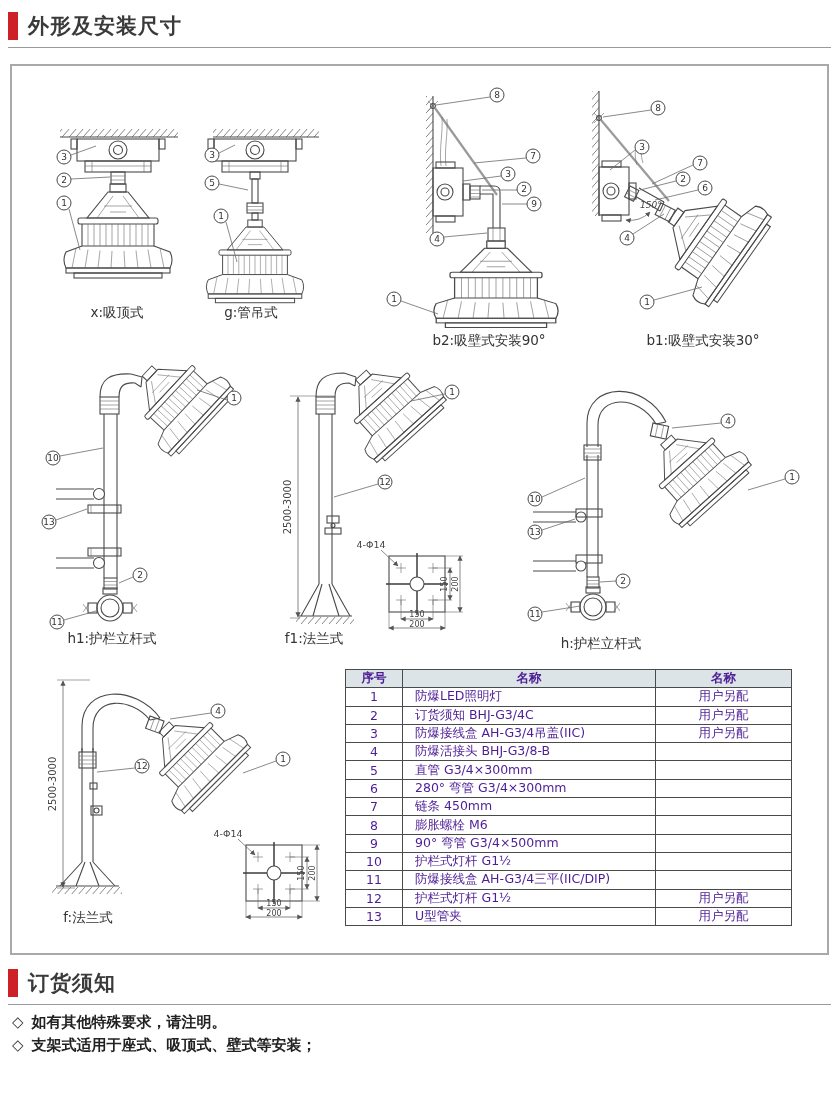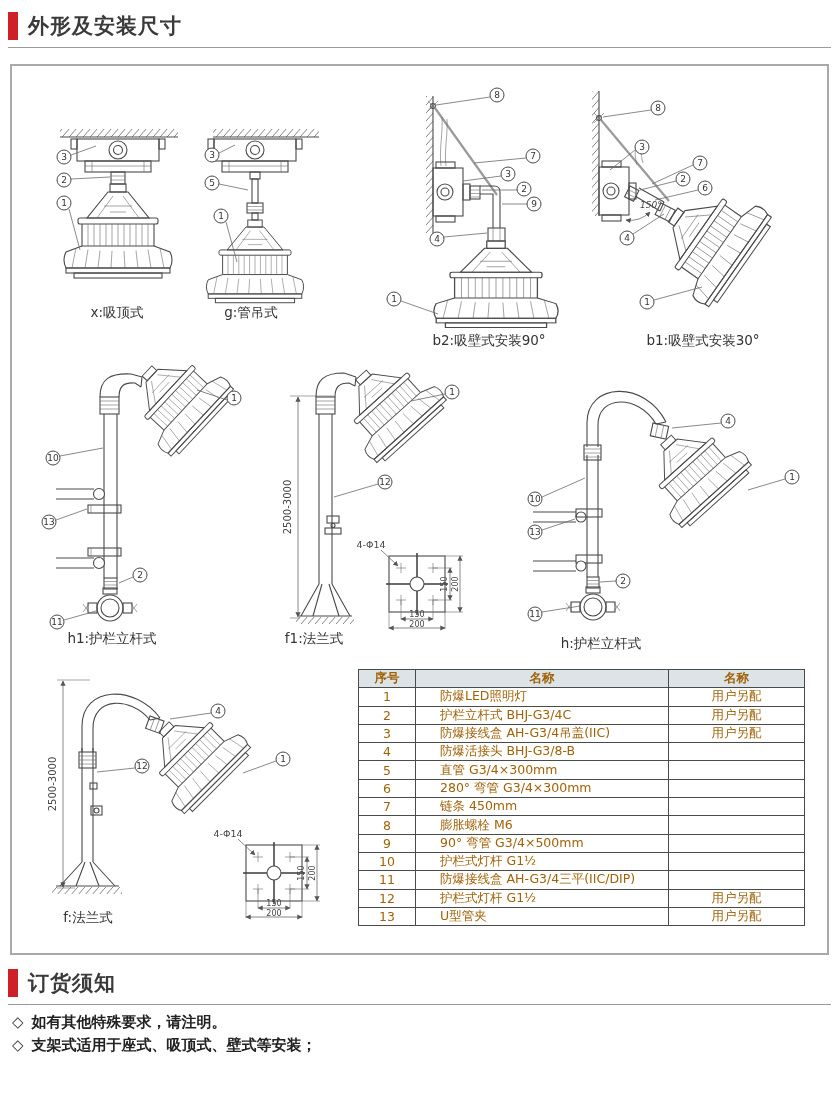--- a/index.html
+++ b/index.html
@@ -30,25 +30,25 @@
   .chain { stroke:#9a9a9a; stroke-width:2.2; }
   .co circle { fill:#fff; stroke:#4a4a4a; stroke-width:1; }
   .cot { font-size:9px; fill:#333; text-anchor:middle; }
   .dlab { font-size:13.5px; fill:#333; text-anchor:middle; }
   .dimt { font-size:10px; fill:#444; text-anchor:middle; }
   .dims { font-size:8px; fill:#444; text-anchor:middle; }
   .ang  { font-size:9px; fill:#444; font-style:italic; }
 
   
   .parts-table { position:absolute; left:333px; top:603px; width:446px;
-                 border-collapse:collapse; table-layout:fixed; font-size:12.5px; color:#a16207;margin-left:13px; }
+                 border-collapse:collapse; table-layout:fixed; font-size:12.5px; color:#4c1d95; }
   .parts-table th, .parts-table td { border:1px solid #4a4a4a; height:18.3px; padding:0 4px;
                  text-align:center; overflow:hidden; white-space:nowrap; }
   .parts-table th { background:var(--thbg); font-weight:bold; }
-  .parts-table td.c2 { text-align:left; padding-left:24px; }
+  .parts-table td.c2 { text-align:left; padding-left:12px; }
   .parts-table col.c-no { width:57px; } .parts-table col.c-name { width:253px; }
   .parts-table col.c-note { width:136px; }
 </style>
 </head>
 <body>
 
 <div class="page">
 
   <div class="sec-header" id="hdr1">
     <span class="red-bar"></span>
@@ -469,21 +469,21 @@
         </tr>
       </thead>
       <tbody>
           <tr>
             <td>1</td>
             <td class="c2">防爆LED照明灯</td>
             <td>用户另配</td>
           </tr>
           <tr>
             <td>2</td>
-            <td class="c2">护栏立杆式 BHJ-G3/4C</td>
+            <td class="c2">订货须知 BHJ-G3/4C</td>
             <td>用户另配</td>
           </tr>
           <tr>
             <td>3</td>
             <td class="c2">防爆接线盒 AH-G3/4吊盖(IIC)</td>
             <td>用户另配</td>
           </tr>
           <tr>
             <td>4</td>
             <td class="c2">防爆活接头 BHJ-G3/8-B</td>

